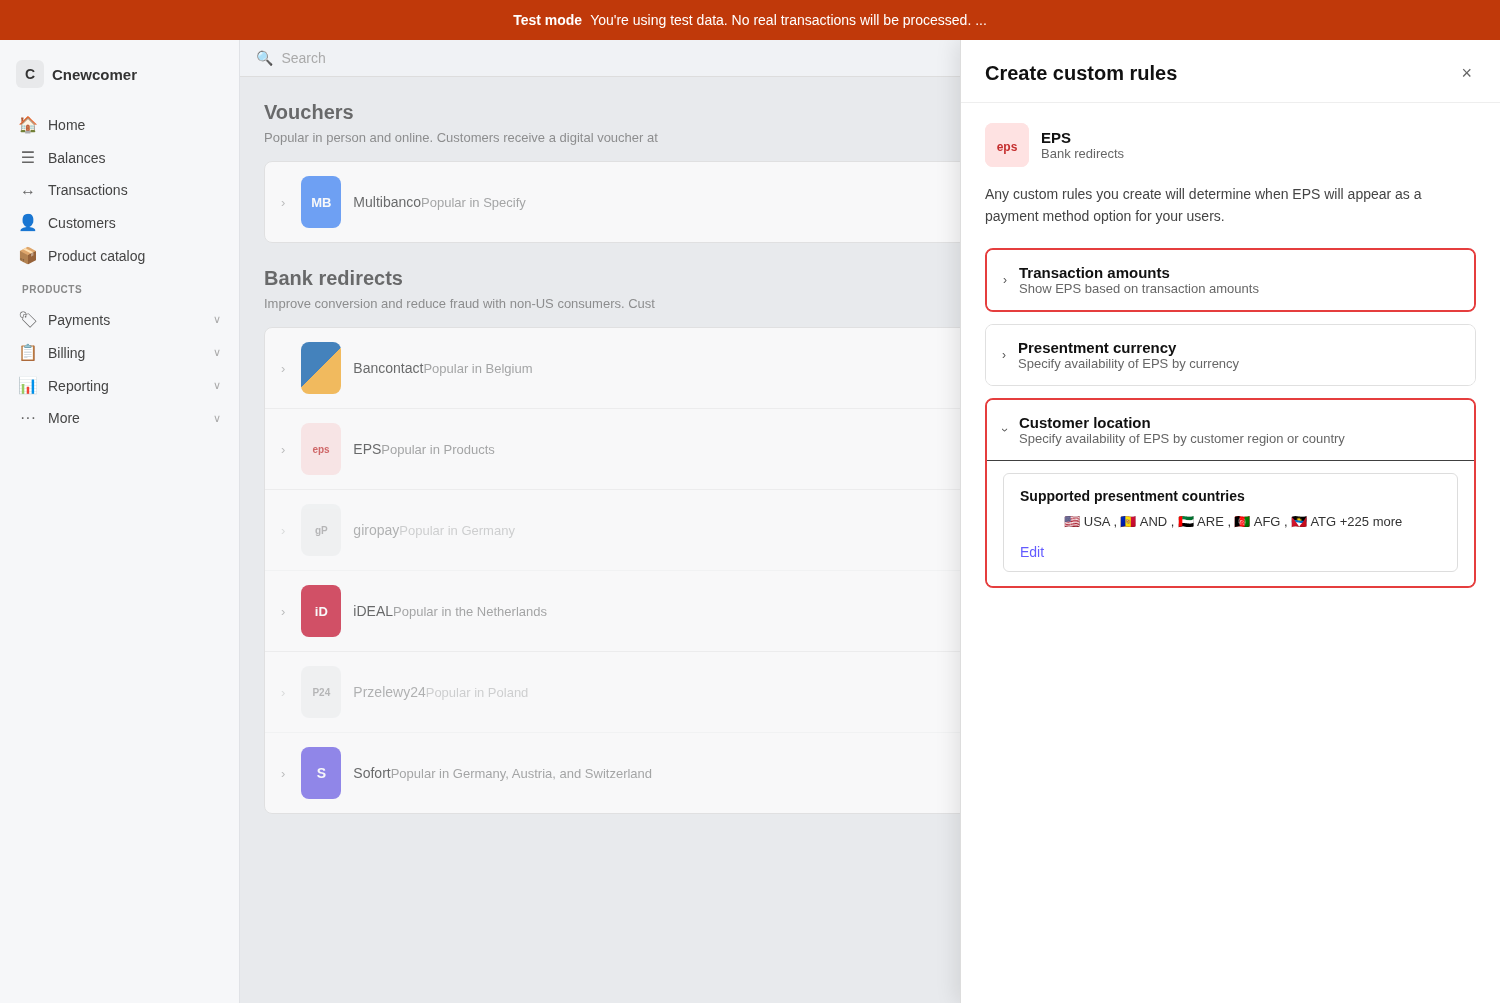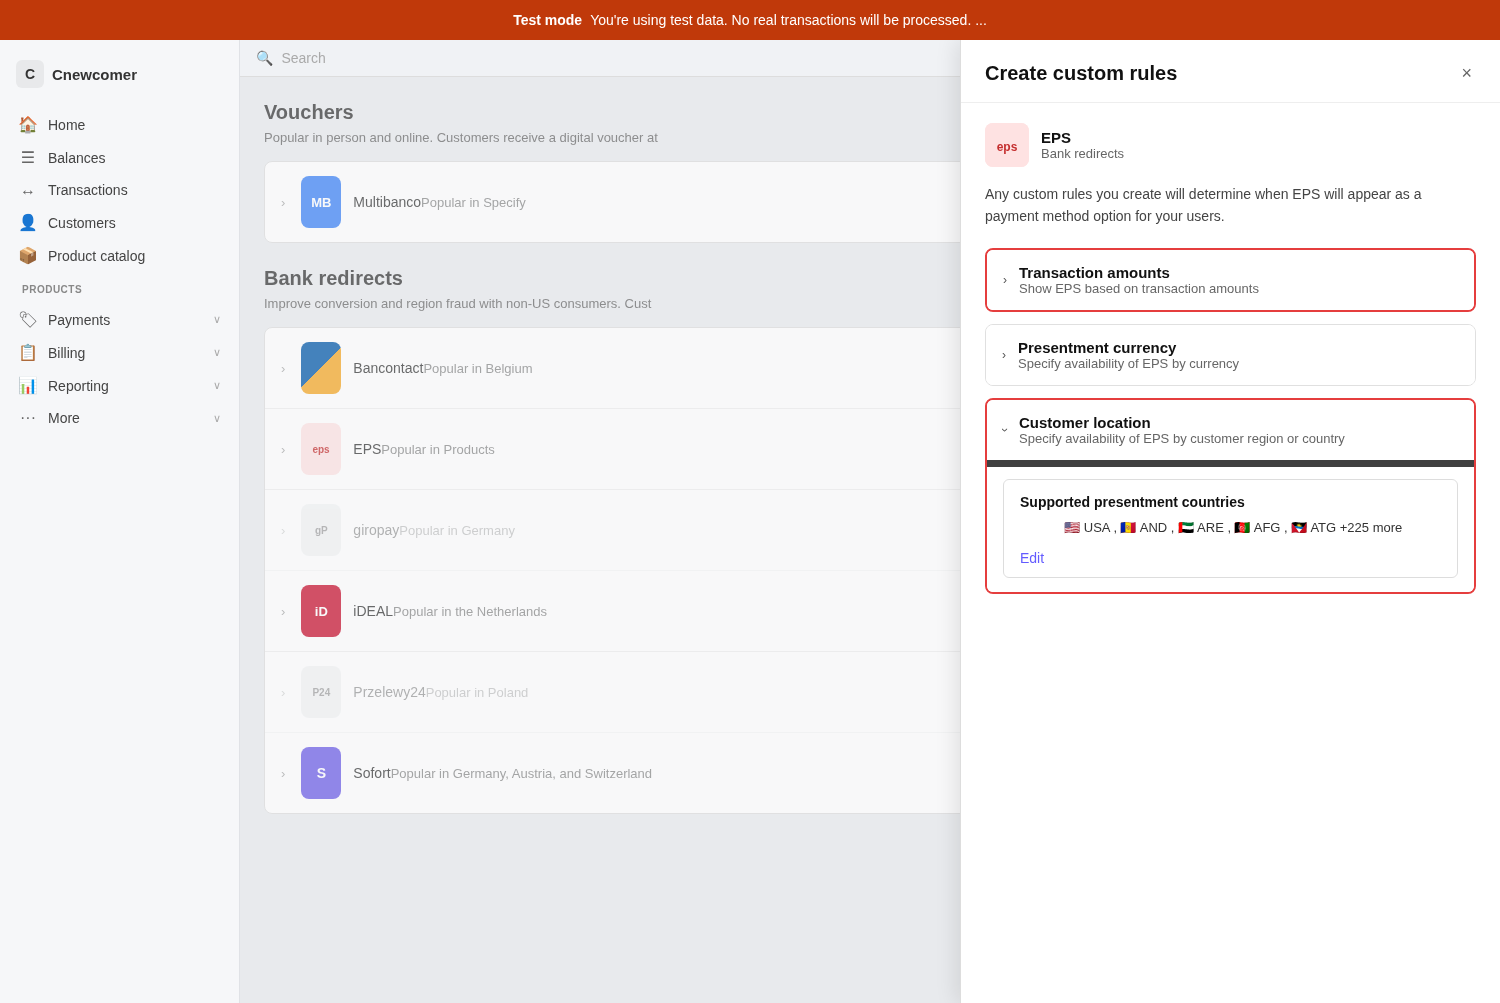--- a/index.html
+++ b/index.html
@@ -290,21 +290,21 @@
       color: #111;
     }
     .rule-text .rule-desc {
       font-size: 13px;
       color: #666;
     }
 
     
     .rule-content {
       padding: 12px 16px 14px;
-      border-top: 7px solid #404040;
+      border-top: 1px solid #404040;
       background: white;
     }
     .countries-box {
       border: 1px solid #ddd;
       border-radius: 6px;
       padding: 14px 16px 10px;
     }
     .countries-label {
       font-size: 14px;
       font-weight: 600;
@@ -417,21 +417,21 @@
             <div class="payment-info">
               <span class="payment-name">Multibanco</span>
               <span class="payment-sub">Popular in Specify</span>
             </div>
           </div>
         </div>
       </div>
 
       <div>
         <div class="section-title">Bank redirects</div>
-        <div class="section-desc">Improve conversion and region fraud with non-US consumers. Cust</div>
+        <div class="section-desc">Improve conversion and reduce fraud with non-US consumers. Cust</div>
         <div class="payment-list">
 
           <div class="payment-item">
             <span class="payment-chevron">›</span>
             <div class="payment-logo bancontact" style="background:linear-gradient(135deg,#0057a8 50%,#f5a623 50%);"></div>
             <div class="payment-info">
               <span class="payment-name">Bancontact</span>
               <span class="payment-sub">Popular in Belgium</span>
             </div>
           </div>

